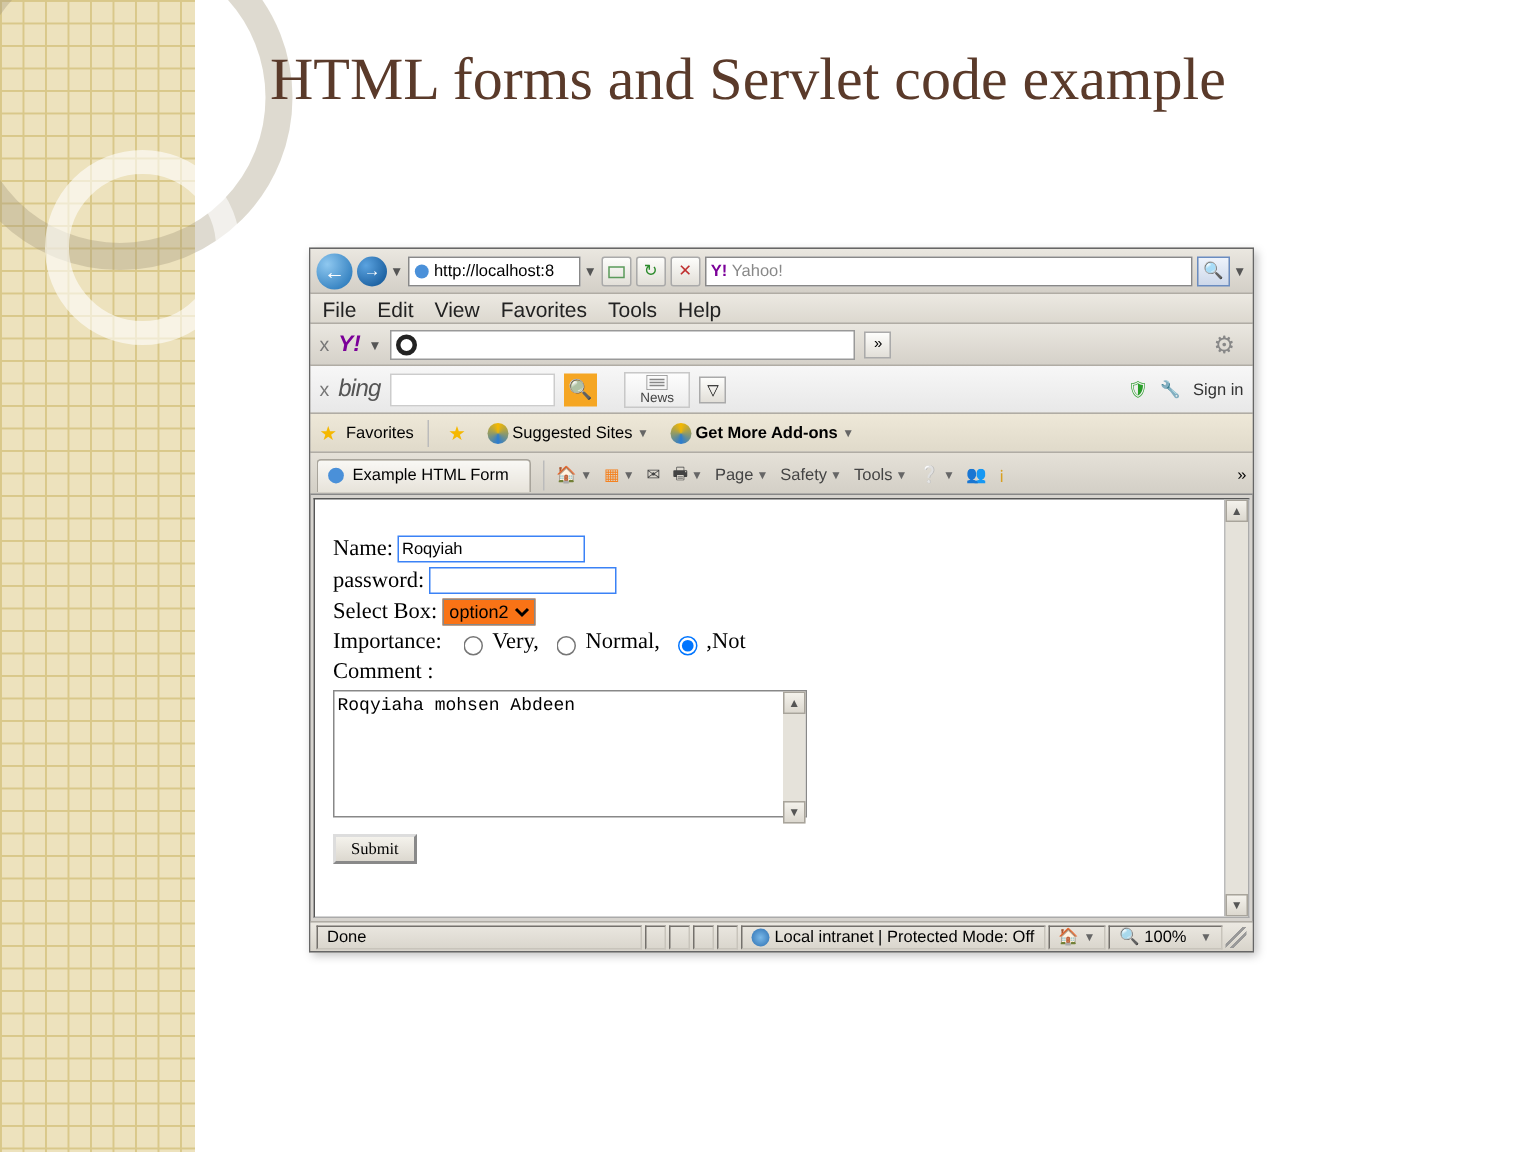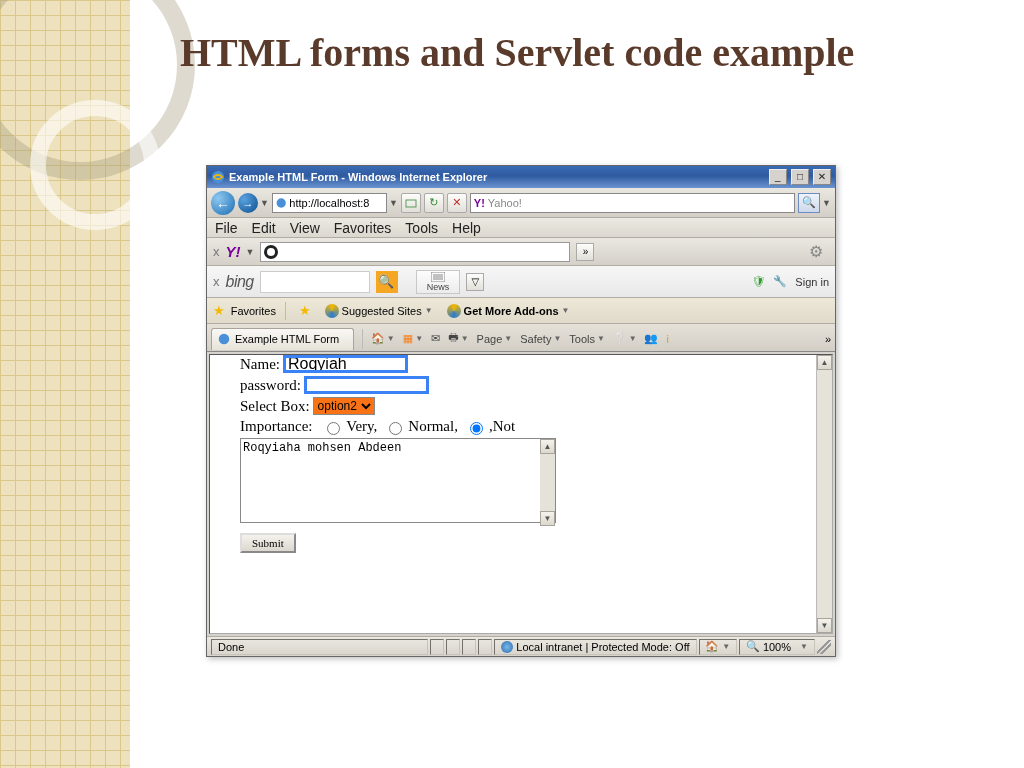--- a/index.html
+++ b/index.html
@@ -6,21 +6,21 @@
   body { margin: 0; font-family: Tahoma, sans-serif; width: 1024px; height: 768px; background: #fff; position: relative; overflow: hidden; }
   
   .slide-bg { position: absolute; left: 0; top: 0; width: 130px; height: 768px; }
   .bg-pattern { position: absolute; left: 0; top: 0; width: 130px; height: 768px; background:
     linear-gradient(#d9c88a 1px, transparent 1px) 0 0/15px 15px,
     linear-gradient(90deg, #d9c88a 1px, transparent 1px) 0 0/15px 15px,
     #ede2bd; }
   .circle1 { position: absolute; left: -35px; top: -50px; width: 230px; height: 230px; border: 18px solid rgba(160,150,120,0.35); border-radius: 50%; }
   .circle2 { position: absolute; left: 30px; top: 100px; width: 130px; height: 130px; border: 16px solid rgba(255,255,255,0.6); border-radius: 50%; }
   
-  .slide-title { position: absolute; left: 180px; top: 28px; font-family: Georgia, 'Times New Roman', serif; font-size: 40px; color: #5a3a2a; line-height: 1.25; font-weight: bold; }
+  .slide-title { position: absolute; left: 180px; top: 28px; font-family: Georgia, 'Times New Roman', serif; font-size: 40px; color: #5a3a2a; line-height: 1.25; }
   
   .browser { position: absolute; left: 206px; top: 165px; width: 630px; border: 1px solid #666; background: #d6d3ce; box-shadow: 2px 2px 6px rgba(0,0,0,0.25); font-size: 11px; }
   
   .titlebar { height: 22px; background: linear-gradient(180deg, #3b6bb5 0%, #2e5aa0 45%, #6b94d0 100%); color: #fff; display: flex; align-items: center; padding: 0 4px; }
   .titlebar-icon { width: 14px; height: 14px; margin-right: 4px; }
   .titlebar-text { flex: 1; font-weight: bold; font-size: 11px; }
   .win-btns span { display: inline-block; width: 18px; height: 16px; background: #d6d3ce; border: 1px solid #888; border-top-color:#eee; border-left-color:#eee; margin-left: 1px; text-align: center; line-height: 13px; color: #222; font-size: 10px; font-family: Arial; }
   
   .navbar { height: 30px; background: linear-gradient(#eae7e0,#d3cfc7); display: flex; align-items: center; padding: 2px 4px; gap: 3px; border-bottom: 1px solid #b0aca4; }
   .nav-back, .nav-fwd { width: 24px; height: 24px; border-radius: 50%; display: flex; align-items: center; justify-content: center; color: #fff; font-weight: bold; }
@@ -63,23 +63,23 @@
   .tab-tools { display:flex; align-items:center; gap:8px; color:#444; }
   .tab-tools span { display:flex; align-items:center; gap:2px; }
   .dd { font-size:8px; color:#666; }
   .overflow { margin-left:auto; font-size:11px; }
   
   .content { background:#fff; border:1px inset #aaa; margin:2px; height:280px; position:relative; overflow:hidden; }
   .scrollbar { position:absolute; right:0; top:0; width:16px; height:100%; background:#e5e2da; border-left:1px solid #bbb; }
   .scroll-btn { width:15px; height:15px; background:linear-gradient(#f4f2ec,#dcd8cf); border:1px solid #a8a49b; display:flex; align-items:center; justify-content:center; font-size:8px; color:#555; }
   .scroll-btn.down { position:absolute; bottom:0; }
   
-  .page { padding:0 12px; font-family:'Times New Roman', serif; font-size:15px; color:#000;margin-left:18px; }
+  .page { padding:24px 12px; font-family:'Times New Roman', serif; font-size:15px; color:#000; }
   .page-row { margin-bottom:3px; display:flex; align-items:center; gap:3px; }
-  .page input[type=text], .page input[type=password] { border:3px solid #3b82f6; height:18px; font-family:Arial; font-size:16px; padding:0 2px; }
+  .page input[type=text], .page input[type=password] { border:1px solid #3b82f6; height:18px; font-family:Arial; font-size:11px; padding:0 2px; }
   .page select { border:1px solid #888; font-size:12px; height:18px; background:#f97316; }
   .radio-row label { margin-right:4px; }
   .page textarea { width:316px; height:85px; font-family:'Courier New', monospace; font-size:12px; border:1px solid #888; resize:none; }
   .ta-wrap { display:inline-block; position:relative; }
   .ta-scroll { position:absolute; right:1px; top:1px; width:15px; height:calc(100% - 2px); background:#e5e2da; }
   .submit-btn { margin-top:6px; padding:2px 10px; background:linear-gradient(#f4f2ec,#dcd8cf); border:2px outset #ddd; font-family:Tahoma; font-size:11px; }
   
   .statusbar { height:20px; background:linear-gradient(#ece9e2,#d8d4cb); border-top:1px solid #b0aca4; display:flex; align-items:center; font-size:11px; padding:0 4px; gap:2px;justify-content:center; }
   .status-cell { border:1px inset #c8c4bb; height:16px; padding:0 6px; display:flex; align-items:center; gap:3px; }
   .status-flex { flex:1; }
@@ -92,32 +92,20 @@
 <div class="slide-bg">
   <div class="bg-pattern"></div>
   <div class="circle1"></div>
   <div class="circle2"></div>
 </div>
 
 <div class="slide-title">HTML forms and Servlet code example</div>
 
 <div class="browser">
 
-  <div class="titlebar">
-    <svg class="titlebar-icon" viewBox="0 0 16 16">
-        <circle cx="8" cy="8" r="7" fill="#4a90d9"></circle>
-        <path d="M3 8 Q8 3 13 8 Q8 13 3 8" fill="none" stroke="#f5b800" stroke-width="2"></path>
-      </svg>
-    <span class="titlebar-text">Example HTML Form - Windows Internet Explorer</span>
-    <div class="win-btns">
-      <span>_</span>
-      <span>□</span>
-      <span>✕</span>
-    </div>
-  </div>
 
   <div class="navbar">
     <div class="nav-back">←</div>
     <div class="nav-fwd">→</div>
     <span class="nav-drop">▼</span>
     <div class="addrbox">
       <svg width="14" height="14" viewBox="0 0 16 16">
           <circle cx="8" cy="8" r="6" fill="#4a90d9"></circle>
         </svg>
       <input value="http://localhost:8" style="">
@@ -244,20 +232,23 @@
       <div class="page-row">
         <span>Select Box:</span>
         <select><option>option2</option></select>
       </div>
       <div class="page-row radio-row">
         <span>Importance:</span>&nbsp;
         <input type="radio" name="imp" style=""><label>Very,</label>
         <input type="radio" name="imp" style=""><label>Normal,</label>
         <input type="radio" name="imp" checked="" style=""><label>,Not</label>
       </div>
+      <div class="page-row">
+          <span>Comment :</span>
+        </div>
       <div class="ta-wrap">
         <textarea style="">Roqyiaha mohsen Abdeen</textarea>
         <div class="ta-scroll">
           <div class="scroll-btn">▲</div>
           <div class="scroll-btn down">▼</div>
         </div>
       </div>
       <div><button class="submit-btn">Submit</button></div>
     </div>
     <div class="scrollbar">

